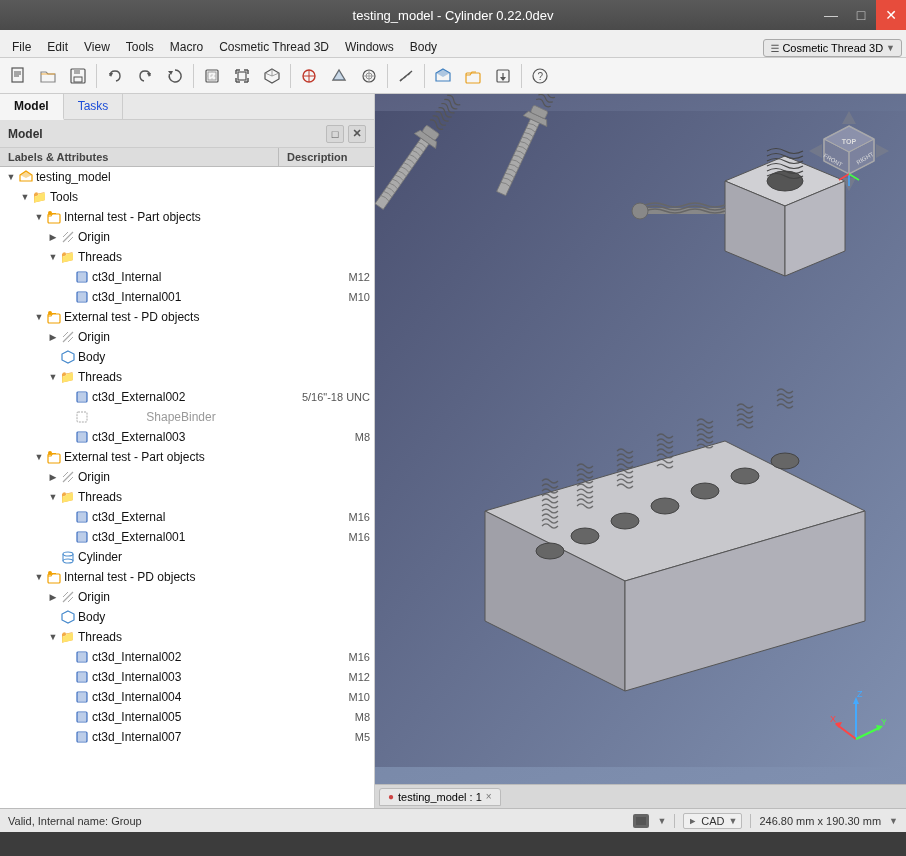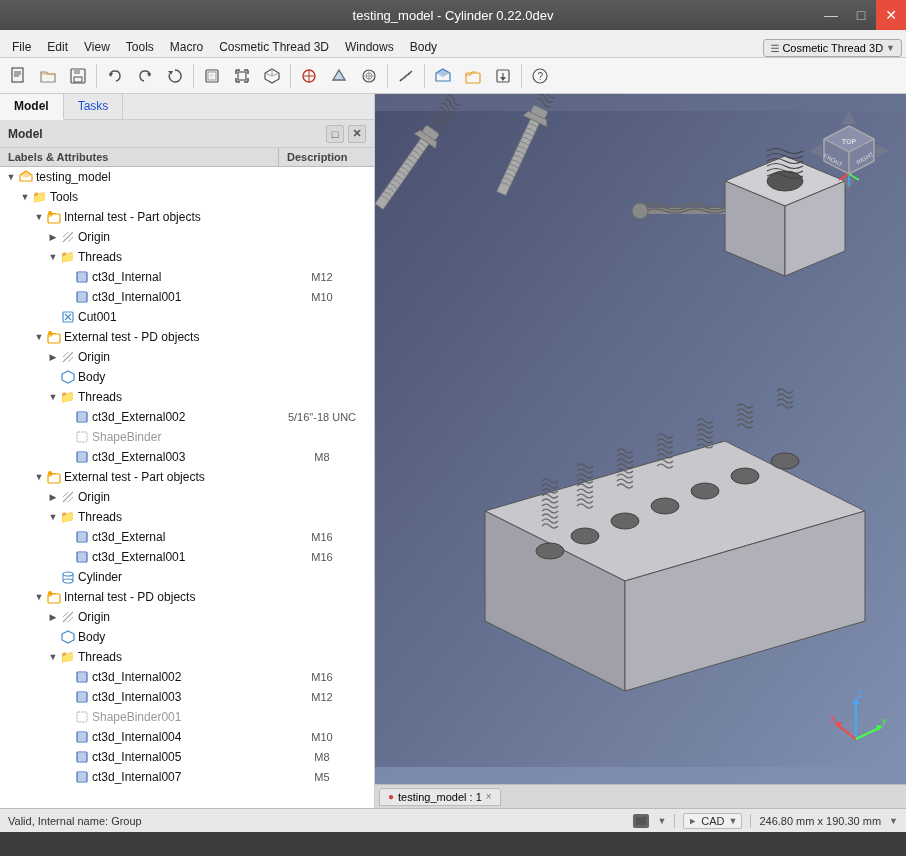--- a/index.html
+++ b/index.html
@@ -213,25 +213,25 @@
       color: #111;
       white-space: nowrap;
       overflow: hidden;
       text-overflow: ellipsis;
       padding-left: 2px;
     }
     .tree-desc {
       width: 100px;
       font-size: 11px;
       color: #555;
-      text-align: center;
+      text-align: right;
       padding-left: 4px;
       flex-shrink: 0;
     }
-    .tree-label.grayed { color: #999; }
+    .tree-label.grayed { color: #999; text-align: center; }
 
     
     #right-panel {
       flex: 1;
       display: flex;
       flex-direction: column;
       position: relative;
     }
 
     #viewport {
@@ -605,33 +605,20 @@
               <line x1="2" y1="4" x2="12" y2="4" stroke="#4070c0" stroke-width="0.7"></line>
               <line x1="2" y1="6" x2="12" y2="6" stroke="#4070c0" stroke-width="0.7"></line>
               <line x1="2" y1="8" x2="12" y2="8" stroke="#4070c0" stroke-width="0.7"></line>
               <line x1="2" y1="10" x2="12" y2="10" stroke="#4070c0" stroke-width="0.7"></line>
             </svg>
         </span>
         <span class="tree-label">ct3d_Internal001</span>
         <span class="tree-desc">M10</span>
       </div>
 
-      <div class="tree-item">
-        <span class="indent" style="width:46px;"></span>
-        <span class="expand-btn" style="visibility:hidden;">▶</span>
-        <span class="tree-icon">
-          <svg width="14" height="14" viewBox="0 0 14 14">
-              <rect x="2" y="2" width="10" height="10" rx="1" fill="none" stroke="#5090d0" stroke-width="1.2"></rect>
-              <line x1="4" y1="4" x2="10" y2="10" stroke="#5090d0" stroke-width="1.2"></line>
-              <line x1="10" y1="4" x2="4" y2="10" stroke="#5090d0" stroke-width="1.2"></line>
-            </svg>
-        </span>
-        <span class="tree-label">Cut001</span>
-        <span class="tree-desc"></span>
-      </div>
 
       <div class="tree-item">
         <span class="indent" style="width:32px;"></span>
         <span class="expand-btn">▼</span>
         <span class="tree-icon">
           <svg width="14" height="14" viewBox="0 0 14 14">
               <rect x="1" y="4" width="12" height="9" rx="1" fill="none" stroke="#f0a000" stroke-width="1.2"></rect>
               <path d="M1 6 h3 l1.5-2.5 h3.5" fill="none" stroke="#f0a000" stroke-width="1.2"></path>
               <circle cx="3" cy="3" r="2" fill="#f0a000"></circle>
             </svg>
@@ -874,31 +861,20 @@
               <line x1="2" y1="4" x2="12" y2="4" stroke="#4070c0" stroke-width="0.7"></line>
               <line x1="2" y1="6" x2="12" y2="6" stroke="#4070c0" stroke-width="0.7"></line>
               <line x1="2" y1="8" x2="12" y2="8" stroke="#4070c0" stroke-width="0.7"></line>
               <line x1="2" y1="10" x2="12" y2="10" stroke="#4070c0" stroke-width="0.7"></line>
             </svg>
         </span>
         <span class="tree-label">ct3d_Internal003</span>
         <span class="tree-desc">M12</span>
       </div>
 
-      <div class="tree-item">
-        <span class="indent" style="width:60px;"></span>
-        <span class="expand-btn" style="visibility:hidden;">▶</span>
-        <span class="tree-icon icon-shape">
-          <svg width="14" height="14" viewBox="0 0 14 14">
-              <rect x="2" y="2" width="10" height="10" rx="1" fill="none" stroke="#aaa" stroke-width="1" stroke-dasharray="2,1"></rect>
-            </svg>
-        </span>
-        <span class="tree-label grayed">ShapeBinder001</span>
-        <span class="tree-desc"></span>
-      </div>
 
       <div class="tree-item">
         <span class="indent" style="width:60px;"></span>
         <span class="expand-btn" style="visibility:hidden;">▶</span>
         <span class="tree-icon icon-thread">
           <svg width="14" height="14" viewBox="0 0 14 14">
               <rect x="2" y="2" width="10" height="10" rx="1" fill="none" stroke="#4070c0" stroke-width="1.2"></rect>
               <line x1="2" y1="4" x2="12" y2="4" stroke="#4070c0" stroke-width="0.7"></line>
               <line x1="2" y1="6" x2="12" y2="6" stroke="#4070c0" stroke-width="0.7"></line>
               <line x1="2" y1="8" x2="12" y2="8" stroke="#4070c0" stroke-width="0.7"></line>

